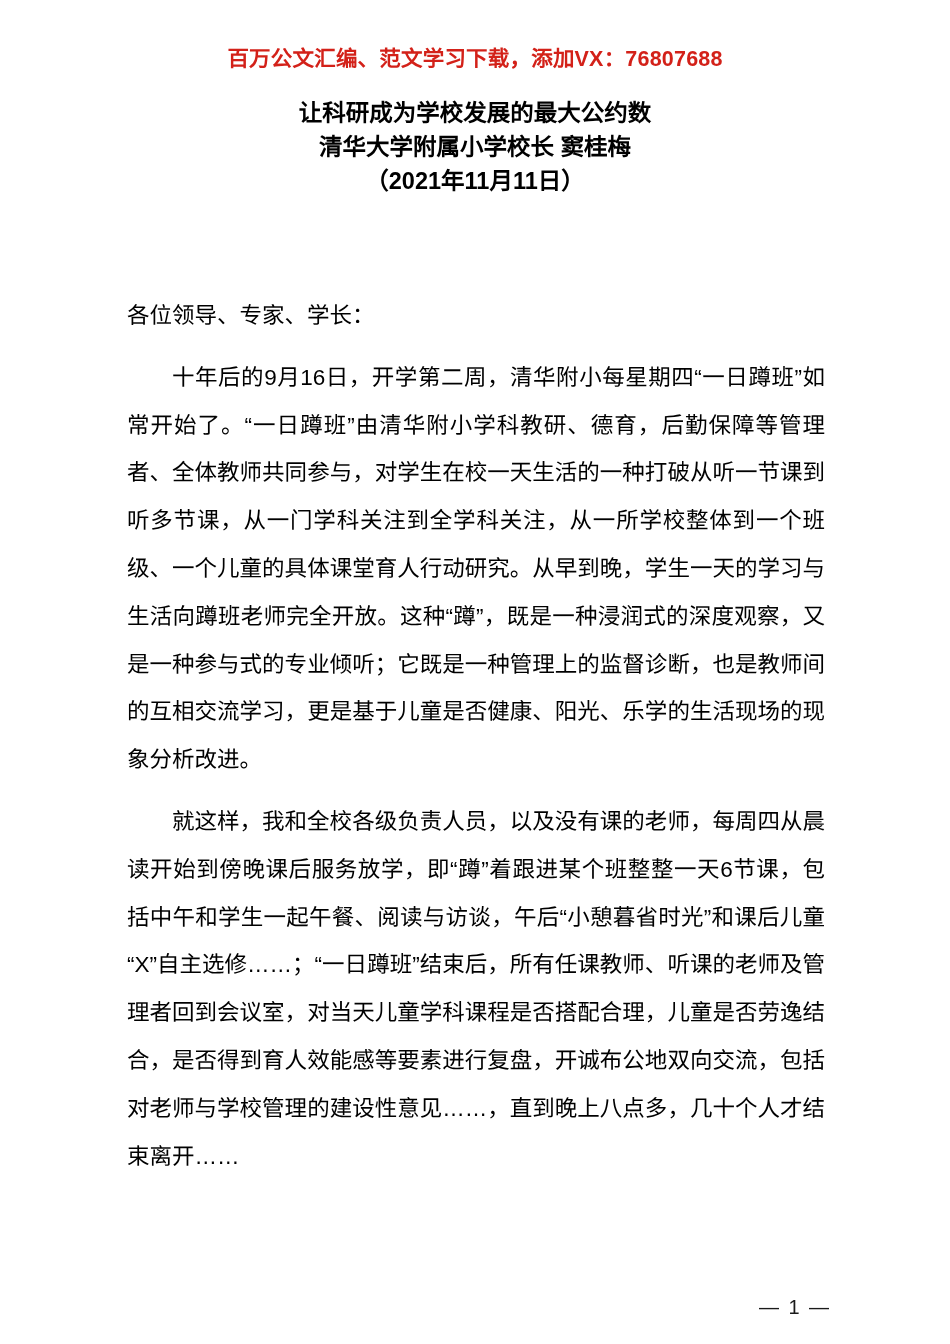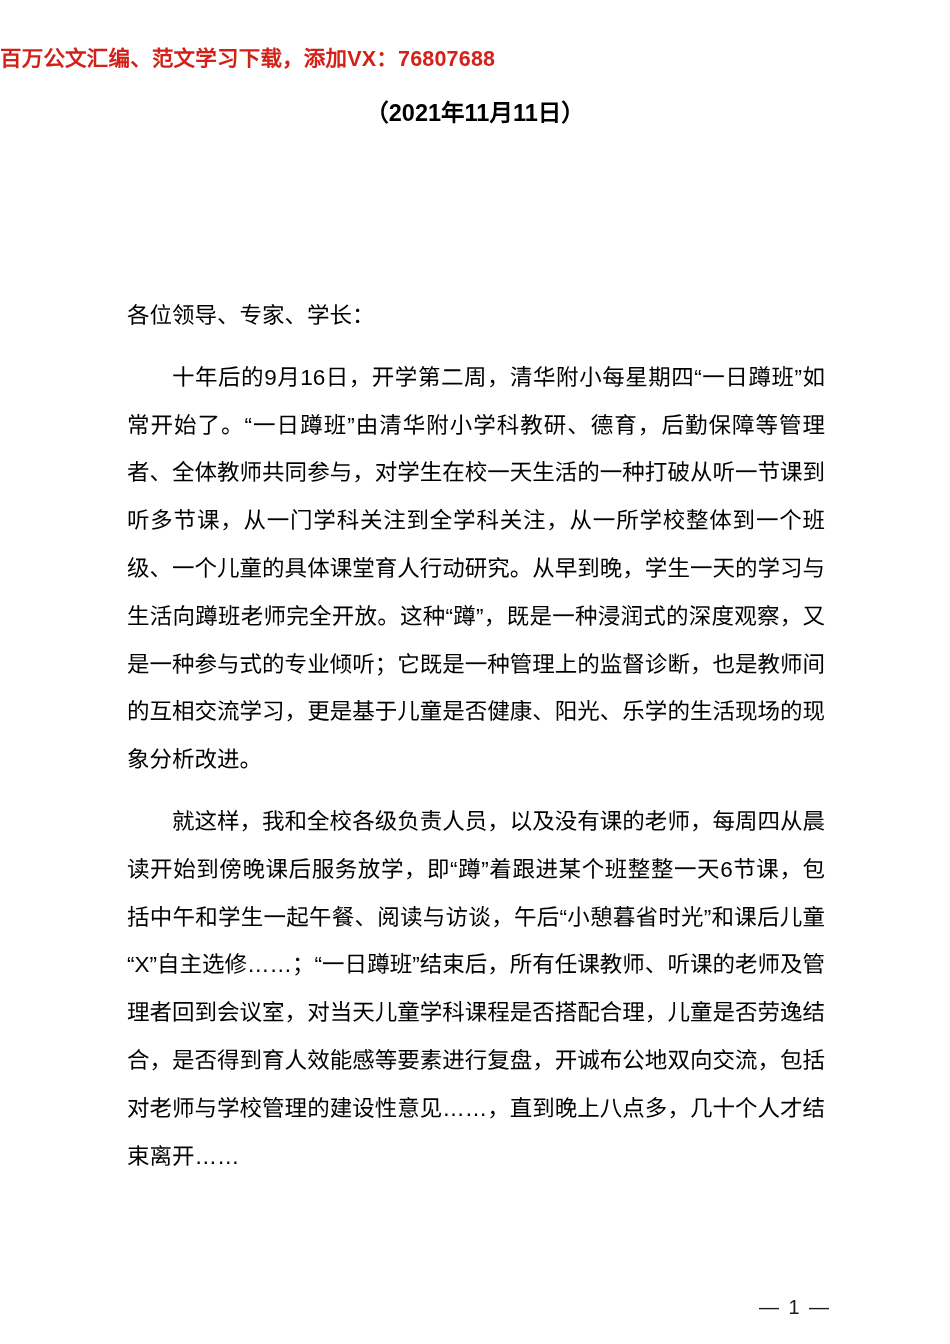--- a/index.html
+++ b/index.html
@@ -21,21 +21,21 @@
     box-sizing: border-box;
     overflow: hidden;
   }
 
   
   .promo-banner {
     position: absolute;
     top: 41px;
     left: 0;
     width: 950px;
-    text-align: left;
+    text-align: center;
     font-size: 21.5px;
     font-weight: 700;
     letter-spacing: 0.2px;
     color: #d32119;
     white-space: nowrap;
   }
 
   
   .title-block {
     position: absolute;
@@ -97,20 +97,22 @@
   }
 </style>
 </head>
 <body>
 
 <div class="page">
 
   <div class="promo-banner" style="color: rgb(211, 33, 25);">百万公文汇编、范文学习下载，添加VX：76807688</div>
 
   <div class="title-block">
+    <div class="title-line">让科研成为学校发展的最大公约数</div>
+    <div class="title-line">清华大学附属小学校长  窦桂梅</div>
     <div class="title-line date">（2021年11月11日）</div>
   </div>
 
   <div class="body-block">
     <p class="para salutation">各位领导、专家、学长：</p>
     <p class="para indent">十年后的9月16日，开学第二周，清华附小每星期四“一日蹲班”如常开始了。“一日蹲班”由清华附小学科教研、德育，后勤保障等管理者、全体教师共同参与，对学生在校一天生活的一种打破从听一节课到听多节课，从一门学科关注到全学科关注，从一所学校整体到一个班级、一个儿童的具体课堂育人行动研究。从早到晚，学生一天的学习与生活向蹲班老师完全开放。这种“蹲”，既是一种浸润式的深度观察，又是一种参与式的专业倾听；它既是一种管理上的监督诊断，也是教师间的互相交流学习，更是基于儿童是否健康、阳光、乐学的生活现场的现象分析改进。</p>
     <p class="para indent">就这样，我和全校各级负责人员，以及没有课的老师，每周四从晨读开始到傍晚课后服务放学，即“蹲”着跟进某个班整整一天6节课，包括中午和学生一起午餐、阅读与访谈，午后“小憩暮省时光”和课后儿童“X”自主选修……；“一日蹲班”结束后，所有任课教师、听课的老师及管理者回到会议室，对当天儿童学科课程是否搭配合理，儿童是否劳逸结合，是否得到育人效能感等要素进行复盘，开诚布公地双向交流，包括对老师与学校管理的建设性意见……，直到晚上八点多，几十个人才结束离开……</p>
 
   </div>
 

